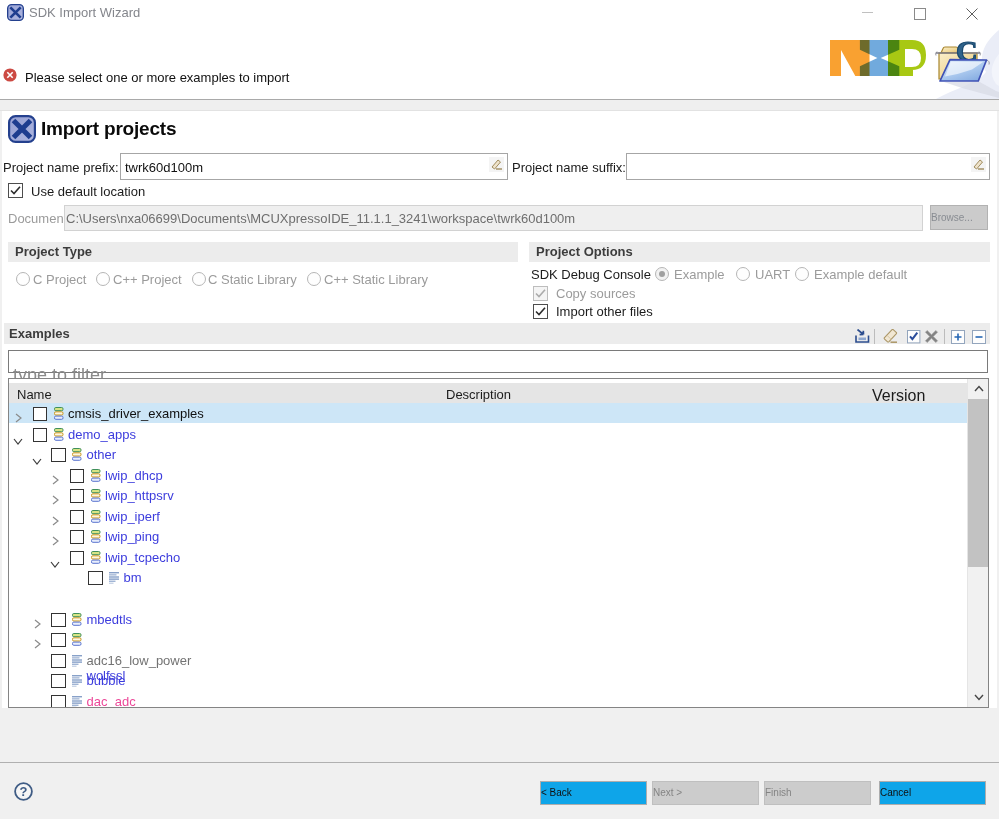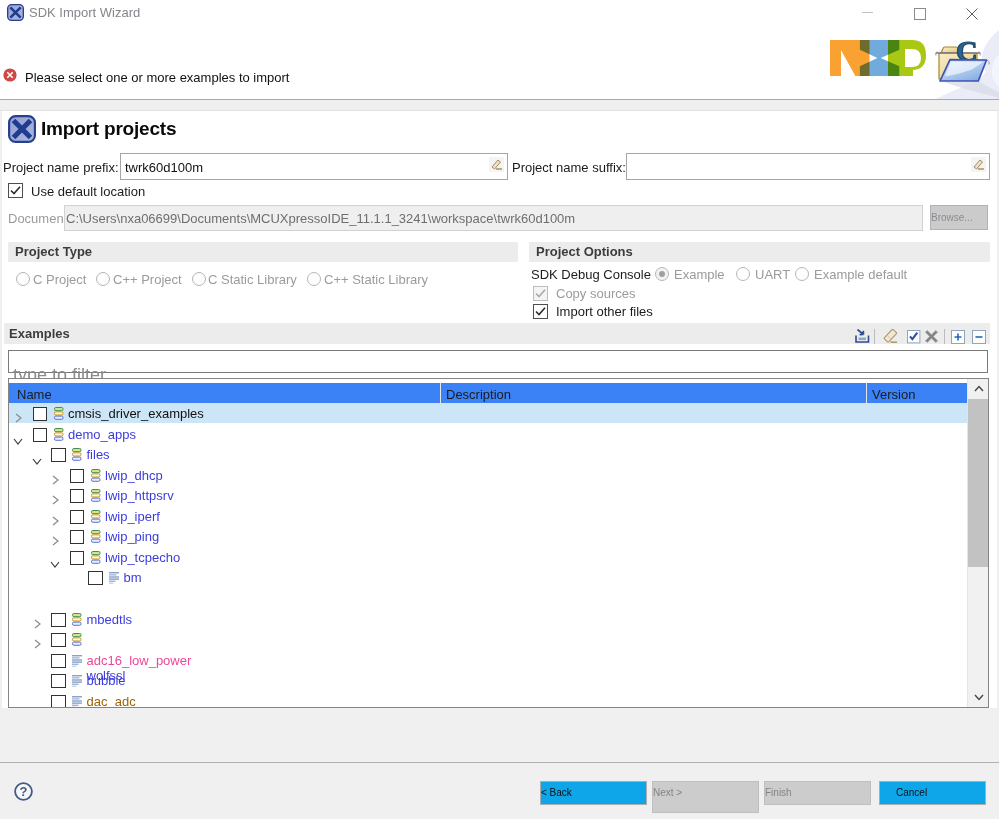--- a/index.html
+++ b/index.html
@@ -195,24 +195,24 @@
       <rect x="0.5" y="0.5" width="13" height="13" fill="#fdfdfd" stroke="#93a5bd" stroke-width="1"></rect>
       <path d="M3.5,7 L10.5,7" stroke="#2667b5" stroke-width="1.6"></path>
     </g>
   </svg>
 
   <div class="field" style="left:8px;top:350px;width:980px;height:23px;border-color:#7a7a7a;"></div>
   <div class="abs" style="left:13px;top:354px;font-size:18px;color:#8b8b8b;margin-top:11px;">type to filter</div>
 
   <div class="abs" style="left:8px;top:378px;width:981px;height:330px;background:#fff;border:1px solid #848484;box-sizing:border-box;overflow:hidden;">
 
-    <div class="abs" style="left:0;top:4px;width:979px;height:24px;background:#3b82f6;border-bottom:1px solid #e5e5e5;box-sizing:border-box;">
+    <div class="abs" style="left:0;top:4px;width:979px;height:24px;background:#e5e5e5;border-bottom:1px solid #e5e5e5;box-sizing:border-box;">
       <div class="abs" style="left:8px;top:4px;font-size:13px;color:#1b1b1b;">Name</div>
       <div class="abs" style="left:437px;top:4px;font-size:13px;color:#1b1b1b;">Description</div>
-      <div class="abs" style="left:863px;top:4px;font-size:13px;color:#1b1b1b;">Version</div>
+      <div class="abs" style="left:863px;top:4px;font-size:16px;color:#1b1b1b;">Version</div>
       <div class="abs" style="left:431px;top:0;width:1px;height:24px;background:#e5e5e5;"></div>
       <div class="abs" style="left:857px;top:0;width:1px;height:24px;background:#e5e5e5;"></div>
     </div>
 
     <div id="rows" class="abs" style="left:0;top:24px;width:958px;height:305px;">
         <div class="abs" style="left:0;top:0px;width:958px;height:20px;background:#cde6f7;">
           <span class="abs" style="left:5px;top:6px;"><svg width="8" height="10" viewBox="0 0 8 10">
               <path d="M2,1 L7,5 L2,9" stroke="#8a8a8a" stroke-width="1.2" fill="none"></path>
             </svg></span>
           <span class="abs" style="left:23.5px;top:3.5px;width:14.5px;height:14.5px;background:#fff;border:1.8px solid #333333;box-sizing:border-box;"></span>
@@ -238,21 +238,21 @@
         <div class="abs" style="left:0;top:41px;width:958px;height:20px;">
           <span class="abs" style="left:22.5px;top:7px;"><svg width="10" height="8" viewBox="0 0 10 8">
               <path d="M1,2 L5,7 L9,2" stroke="#3c3c3c" stroke-width="1.2" fill="none"></path>
             </svg></span>
           <span class="abs" style="left:42px;top:3.5px;width:14.5px;height:14.5px;background:#fff;border:1.8px solid #333333;box-sizing:border-box;"></span>
           <span class="abs" style="left:63px;top:3px;"><svg width="10" height="13" viewBox="0 0 10 13">
  <rect x="0.5" y="0.5" width="8.5" height="3.2" rx="1.3" fill="#d7e484" stroke="#3f8f5c" stroke-width="1"></rect>
  <rect x="0.5" y="4.8" width="8.5" height="3.2" rx="1.3" fill="#fdf6e0" stroke="#c8941a" stroke-width="1"></rect>
  <rect x="0.5" y="9.1" width="8.5" height="3.2" rx="1.3" fill="#e8eefc" stroke="#5a74cf" stroke-width="1"></rect>
 </svg></span>
-          <span class="abs" style="left:77.5px;top:3px;font-size:13px;color:#3c3cdd;">files</span>
+          <span class="abs" style="left:77.5px;top:3px;font-size:13px;color:#3c3cdd;">other</span>
         </div>
         <div class="abs" style="left:0;top:62px;width:958px;height:20px;">
           <span class="abs" style="left:42px;top:6px;"><svg width="8" height="10" viewBox="0 0 8 10">
               <path d="M2,1 L7,5 L2,9" stroke="#8a8a8a" stroke-width="1.2" fill="none"></path>
             </svg></span>
           <span class="abs" style="left:60.5px;top:3.5px;width:14.5px;height:14.5px;background:#fff;border:1.8px solid #333333;box-sizing:border-box;"></span>
           <span class="abs" style="left:81.5px;top:3px;"><svg width="10" height="13" viewBox="0 0 10 13">
  <rect x="0.5" y="0.5" width="8.5" height="3.2" rx="1.3" fill="#d7e484" stroke="#3f8f5c" stroke-width="1"></rect>
  <rect x="0.5" y="4.8" width="8.5" height="3.2" rx="1.3" fill="#fdf6e0" stroke="#c8941a" stroke-width="1"></rect>
  <rect x="0.5" y="9.1" width="8.5" height="3.2" rx="1.3" fill="#e8eefc" stroke="#5a74cf" stroke-width="1"></rect>
@@ -350,21 +350,21 @@
           <span class="abs" style="left:63px;top:3px;"><svg width="11" height="12" viewBox="0 0 11 12">
  <g stroke="#567ab2" stroke-width="1">
  <line x1="0" y1="0.8" x2="10" y2="0.8"></line>
  <line x1="0" y1="2.9" x2="7.5" y2="2.9" opacity="0.75"></line>
  <line x1="0" y1="5" x2="10" y2="5"></line>
  <line x1="0" y1="7.1" x2="10" y2="7.1"></line>
  <line x1="0" y1="9.2" x2="6.5" y2="9.2" opacity="0.8"></line>
  <line x1="0" y1="11.2" x2="4.5" y2="11.2" opacity="0.45"></line>
  </g>
 </svg></span>
-          <span class="abs" style="left:77.5px;top:3px;font-size:13px;color:#ec4899;">adc16_low_power</span>
+          <span class="abs" style="left:77.5px;top:3px;font-size:13px;color:#737373;">adc16_low_power</span>
         </div>
         <div class="abs" style="left:0;top:267px;width:958px;height:20px;">
           <span class="abs" style="left:42px;top:3.5px;width:14.5px;height:14.5px;background:#fff;border:1.8px solid #333333;box-sizing:border-box;"></span>
           <span class="abs" style="left:63px;top:3px;"><svg width="11" height="12" viewBox="0 0 11 12">
  <g stroke="#567ab2" stroke-width="1">
  <line x1="0" y1="0.8" x2="10" y2="0.8"></line>
  <line x1="0" y1="2.9" x2="7.5" y2="2.9" opacity="0.75"></line>
  <line x1="0" y1="5" x2="10" y2="5"></line>
  <line x1="0" y1="7.1" x2="10" y2="7.1"></line>
  <line x1="0" y1="9.2" x2="6.5" y2="9.2" opacity="0.8"></line>
@@ -378,21 +378,21 @@
           <span class="abs" style="left:63px;top:3px;"><svg width="11" height="12" viewBox="0 0 11 12">
  <g stroke="#567ab2" stroke-width="1">
  <line x1="0" y1="0.8" x2="10" y2="0.8"></line>
  <line x1="0" y1="2.9" x2="7.5" y2="2.9" opacity="0.75"></line>
  <line x1="0" y1="5" x2="10" y2="5"></line>
  <line x1="0" y1="7.1" x2="10" y2="7.1"></line>
  <line x1="0" y1="9.2" x2="6.5" y2="9.2" opacity="0.8"></line>
  <line x1="0" y1="11.2" x2="4.5" y2="11.2" opacity="0.45"></line>
  </g>
 </svg></span>
-          <span class="abs" style="left:77.5px;top:3px;font-size:13px;color:#a16207;">dac_adc</span>
+          <span class="abs" style="left:77.5px;top:3px;font-size:13px;color:#ec4899;">dac_adc</span>
         </div>
       </div>
 
     <div class="abs" style="left:958px;top:0;width:21px;height:328px;background:#f1f1f1;">
       <div class="abs" style="left:0;top:0;width:1px;height:328px;background:#e5e5e5;"></div>
       <svg class="abs" style="left:7px;top:6px;" width="10" height="7" viewBox="0 0 10 7">
           <path d="M1,6 L5,1.5 L9,6" stroke="#464646" stroke-width="1.4" fill="none"></path>
         </svg>
       <div class="abs" style="left:1px;top:20px;width:20px;height:168px;background:#c2c2c2;"></div>
       <svg class="abs" style="left:7px;top:315px;" width="10" height="7" viewBox="0 0 10 7">
@@ -400,16 +400,16 @@
         </svg>
     </div>
   </div>
 
   <div class="abs" style="left:0;top:762px;width:999px;height:1px;background:#b0b0b0;"></div>
   <svg class="abs" style="left:14px;top:782px;" width="19" height="19" viewBox="0 0 19 19">
     <circle cx="9.5" cy="9.5" r="8.4" fill="#f6f6f6" stroke="#3f5c85" stroke-width="1.8"></circle>
     <text x="9.5" y="14" font-size="13" font-weight="bold" fill="#3f5c85" text-anchor="middle" font-family="Liberation Sans,sans-serif">?</text>
   </svg>
   <div class="btn en" style="left:540px;top:781px;width:107px;height:24px;line-height:22px;">&lt; Back</div>
-  <div class="btn dis" style="left:652px;top:781px;width:107px;height:32px;line-height:22px;">Next &gt;</div>
+  <div class="btn dis" style="left:652px;top:781px;width:107px;height:24px;line-height:22px;">Next &gt;</div>
   <div class="btn dis" style="left:764px;top:781px;width:107px;height:24px;line-height:22px;">Finish</div>
-  <div class="btn en" style="left:879px;top:781px;width:107px;height:24px;line-height:22px;padding-left:16px;">Cancel</div>
+  <div class="btn en" style="left:879px;top:781px;width:107px;height:24px;line-height:22px;">Cancel</div>
 </div>
 
 </body></html>

